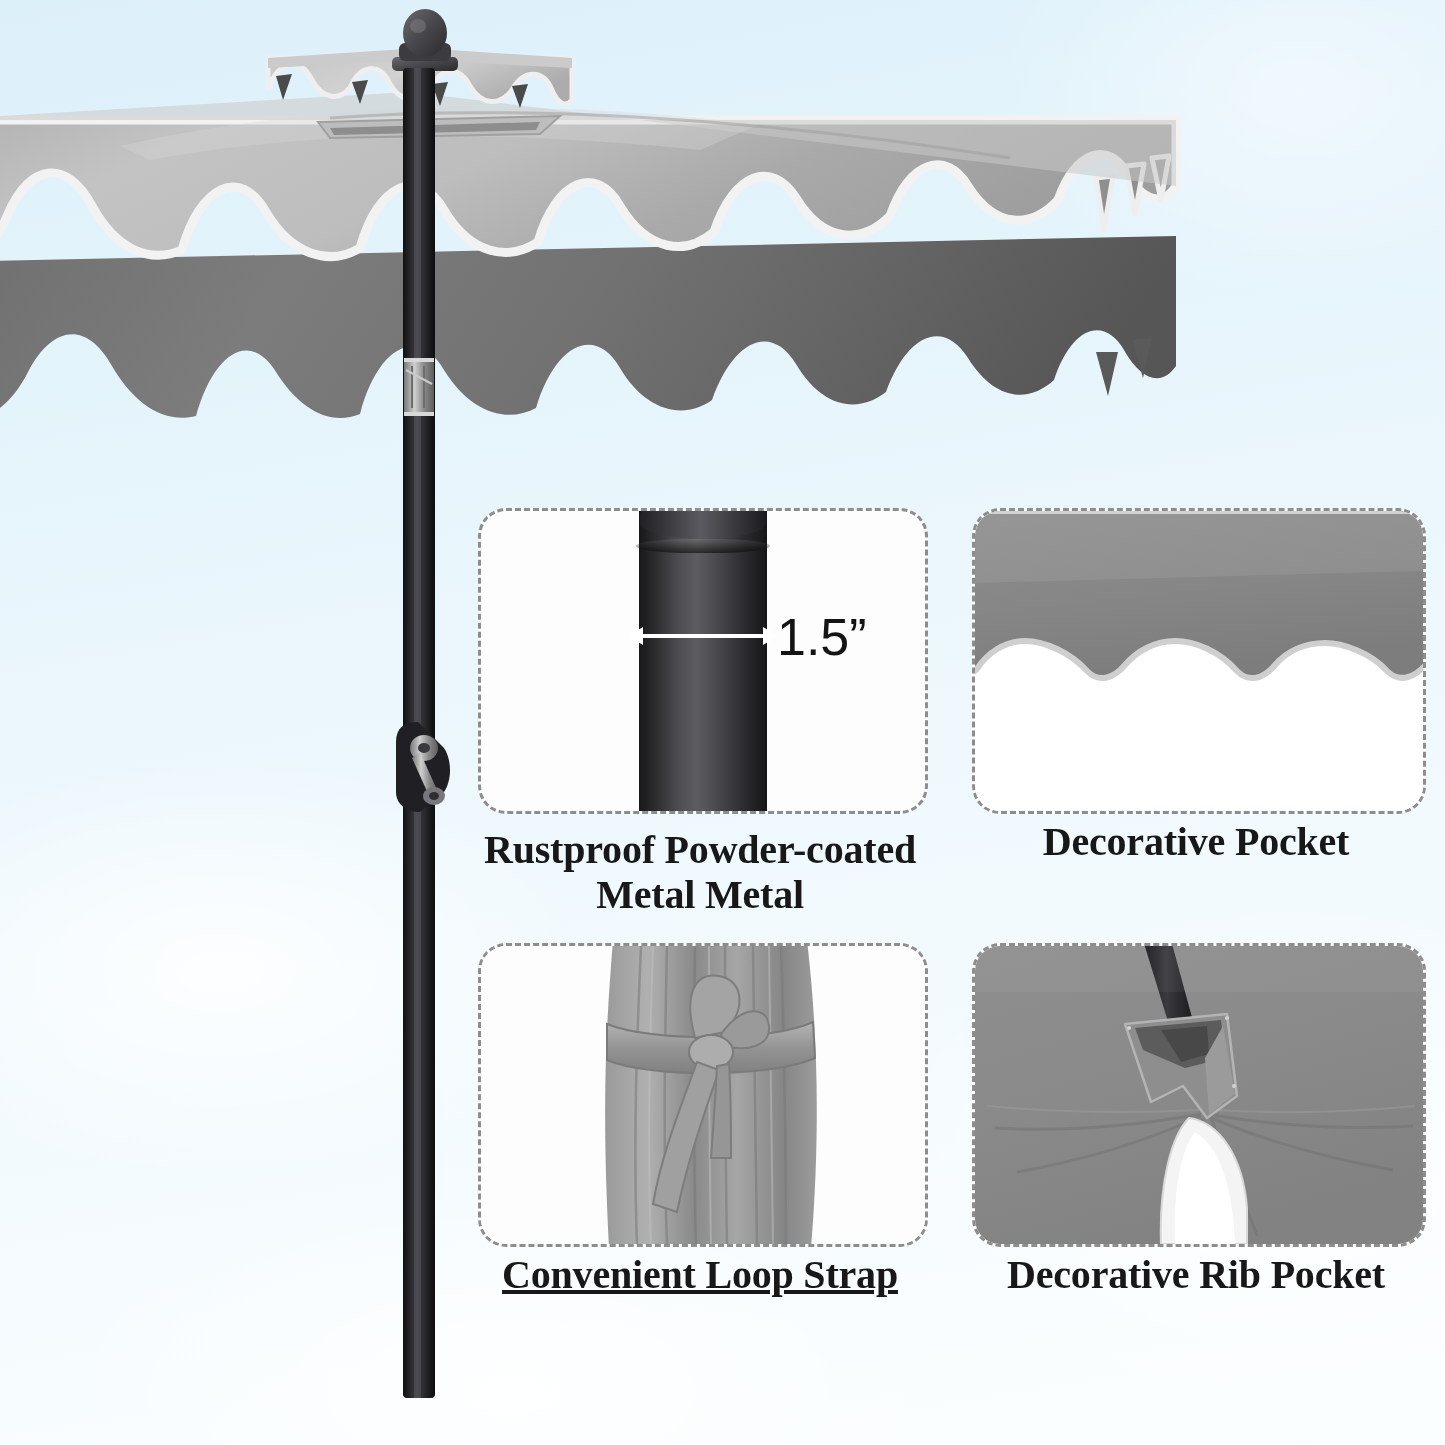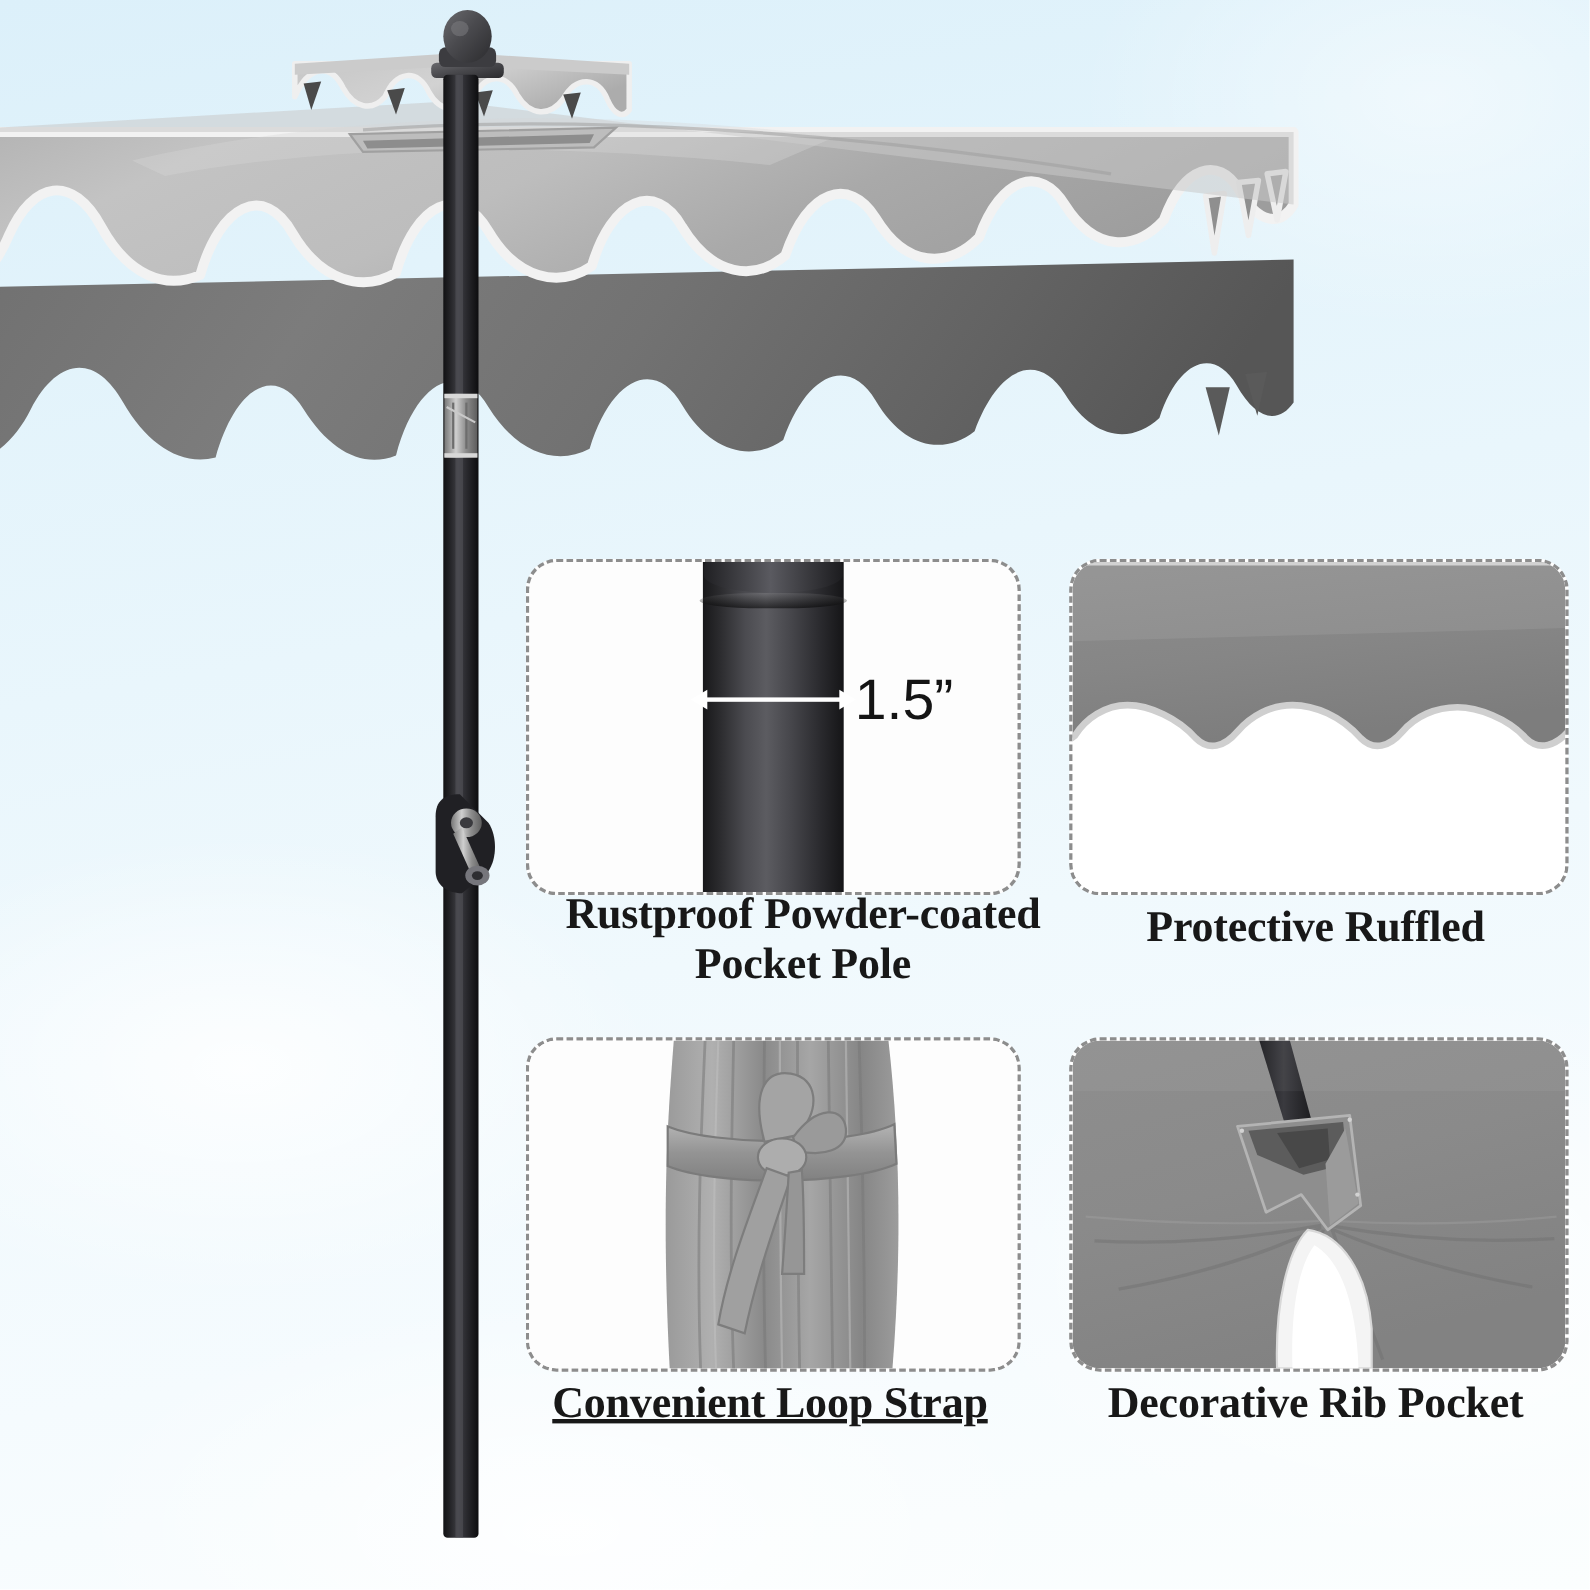--- a/index.html
+++ b/index.html
@@ -62,21 +62,21 @@
     font-weight: bold;
     font-size: 40px;
     line-height: 1.12;
     color: #181818;
     letter-spacing: -0.2px;
   }
 
   
   #panel1 { left: 478px; top: 508px; width: 444px; }
   #panel1 .panel-box { background: #fdfdfd; }
-  #panel1 .panel-caption { top: 301px; margin-left: 30px; }
+  #panel1 .panel-caption { top: 320px; }
   .pole-shot {
     position: absolute;
     left: 50%;
     transform: translateX(-50%);
     top: -10px;
     width: 128px;
     height: 330px;
     background: linear-gradient(90deg,
       #18181a 0%, #2b2b2e 12%, #4b4b50 30%, #5c5c61 45%,
       #47474c 62%, #2c2c30 82%, #151517 100%);
@@ -316,21 +316,21 @@
   <div class="panel" id="panel1">
     <div class="panel-box">
       <div class="pole-shot"></div>
       <div class="pole-topcap"></div>
       <div class="pole-collar"></div>
       <div class="dim-arrow"></div>
       <div class="dim-label">1.5”</div>
     </div>
     <div class="panel-caption">
       <div>Rustproof Powder-coated</div>
-      <div>Pocket Pole</div>
+      <div>Metal Metal</div>
     </div>
   </div>
 
   <div class="panel" id="panel2">
     <div class="panel-box">
       <svg viewBox="0 0 448 300" width="448" height="300">
         <defs>
           <linearGradient id="gFab" x1="0" y1="0" x2="0.3" y2="1">
             <stop offset="0%" stop-color="#8d8d8d"></stop>
             <stop offset="55%" stop-color="#868686"></stop>
@@ -347,21 +347,21 @@
           C 244,140 220,130 200,130
           C 180,130 162,140 150,154
           C 138,168 124,172 112,160
           C 96,142 70,130 50,130
           C 30,130 12,142 2,158
           L -6,164 Z"></path>
         <path fill="#ffffff" opacity="0.08" d="M 0,0 L 448,0 L 448,60 L 0,72 Z"></path>
       </svg>
     </div>
     <div class="panel-caption">
-      <div>Protective Ruffled</div>
+      <div>Decorative Pocket</div>
     </div>
   </div>
 
   <div class="panel" id="panel3">
     <div class="panel-box">
       <svg viewBox="0 0 444 298" width="444" height="298">
         <defs>
           <linearGradient id="gFold" x1="0" y1="0" x2="1" y2="0">
             <stop offset="0%" stop-color="#9a9a9a"></stop>
             <stop offset="20%" stop-color="#b0b0b0"></stop>

